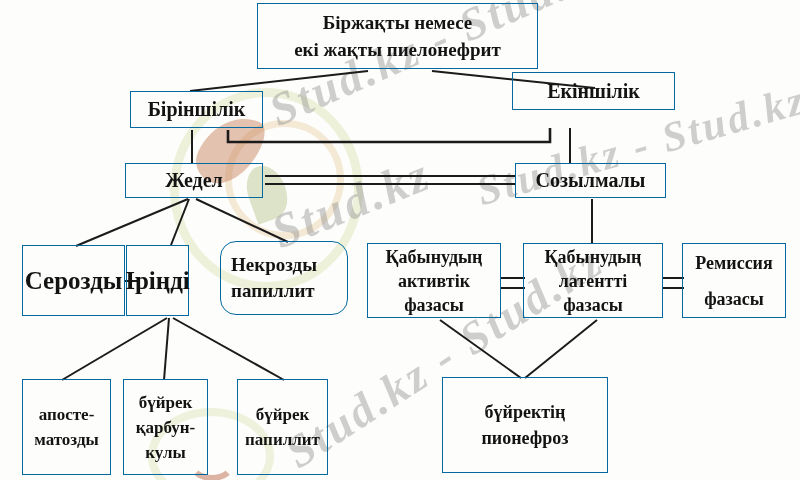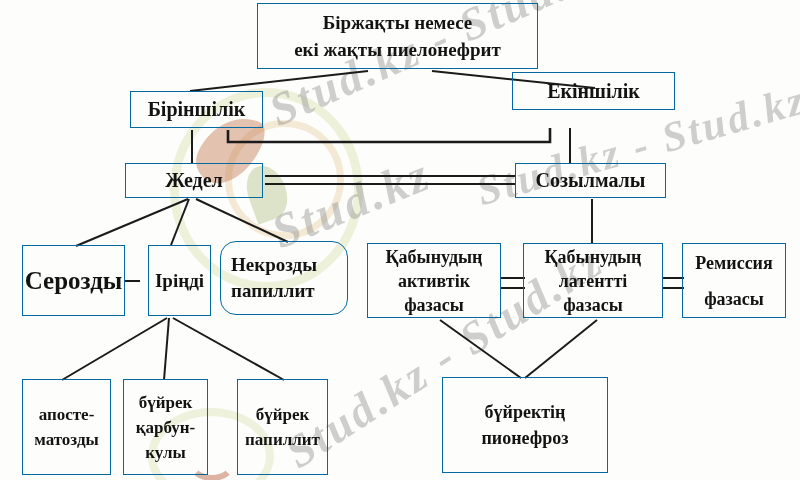--- a/index.html
+++ b/index.html
@@ -62,21 +62,21 @@
     box-sizing: content-box;
   }
   .node span { display: block; }
 
   #n-root         { left:257px; top:3px;   width:279px; height:64px; font-size:19px; line-height:27px; }
   #n-primary      { left:130px; top:91px;  width:131px; height:35px; font-size:20px; }
   #n-secondary    { left:512px; top:72px;  width:161px; height:36px; font-size:20px; }
   #n-acute        { left:125px; top:163px; width:136px; height:33px; font-size:20px; }
   #n-chronic      { left:515px; top:163px; width:149px; height:33px; font-size:20px; }
   #n-serous       { left:22px;  top:245px; width:101px; height:69px; font-size:25px; }
-  #n-purulent     { left:148px; top:245px; width:61px;  height:69px; font-size:19px; }
+  #n-purulent     { left:126px; top:245px; width:61px;  height:69px; font-size:25px; }
   #n-necrotic     { left:220px; top:241px; width:126px; height:72px; font-size:19px; line-height:26px;
                     align-items:flex-start; text-align:right; padding-left:10px; width:116px;border-radius:16px; }
   #n-active       { left:367px; top:243px; width:132px; height:73px; font-size:18px; line-height:24px; }
   #n-latent       { left:523px; top:243px; width:138px; height:73px; font-size:18px; line-height:24px; }
   #n-remission    { left:682px; top:243px; width:102px; height:73px; font-size:18px; line-height:24px;gap:12px; }
   #n-aposte       { left:22px;  top:379px; width:87px;  height:94px; font-size:17px; line-height:25px; font-weight:600; }
   #n-carbuncle    { left:123px; top:379px; width:83px;  height:94px; font-size:17px; line-height:25px; font-weight:600; }
   #n-abscess      { left:237px; top:379px; width:89px;  height:94px; font-size:17px; line-height:25px; font-weight:600; }
   #n-pyonephrosis { left:442px; top:377px; width:164px; height:94px; font-size:18px; line-height:26px; font-weight:600; }
 </style>

